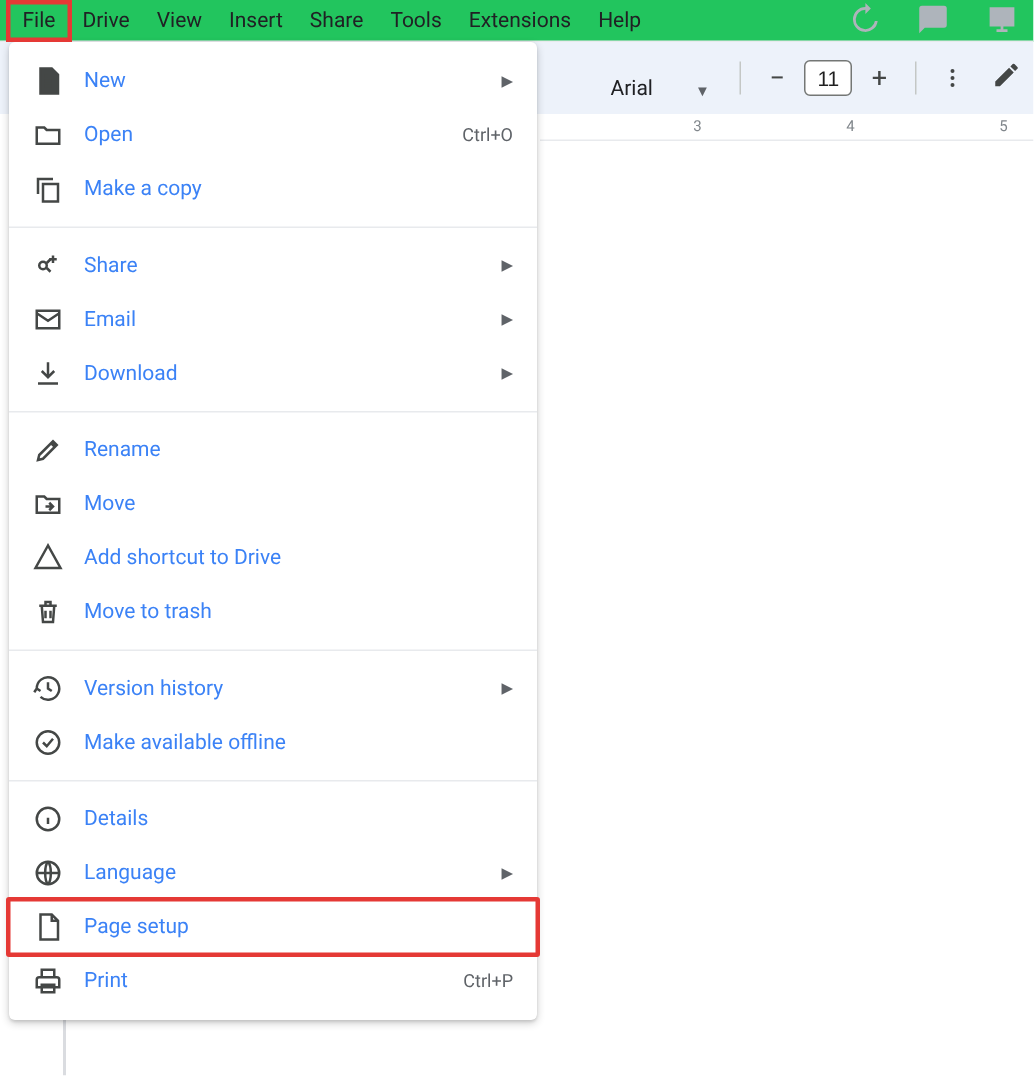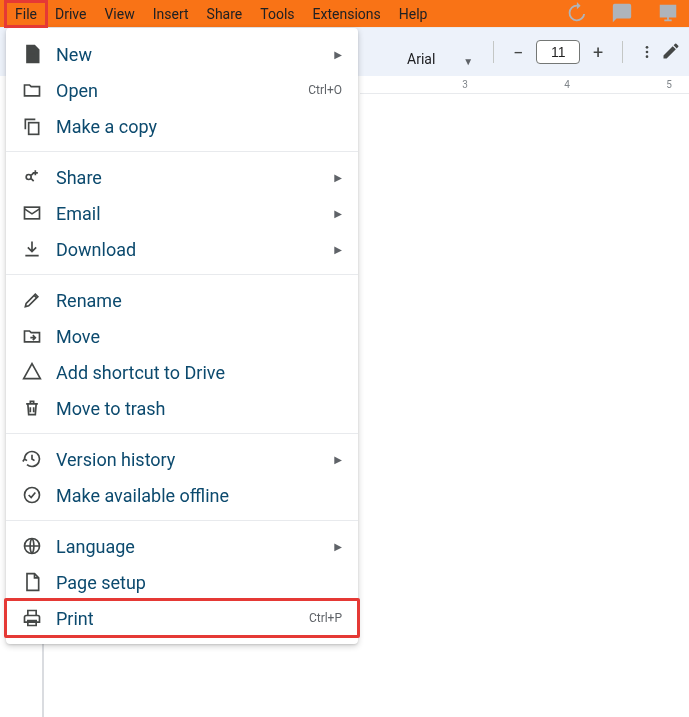--- a/index.html
+++ b/index.html
@@ -14,21 +14,21 @@
     position: relative;
   }
 
   
   .menubar {
     display: flex;
     align-items: center;
     height: 28px;
     padding: 0 6px;
     gap: 0;
-    background: #f97316;
+    background: #22c55e;
     border-bottom: 1px solid #e8eaed;
   }
   .menubar .menu-item {
     padding: 4px 9px;
     color: #202124;
     cursor: pointer;
     border-radius: 4px;
   }
   .menubar .menu-item.active {
     position: relative;
@@ -60,21 +60,21 @@
     width: 1px; height: 22px; background: #c4c7c5; margin: 0 6px;
   }
   .fs-group {
     display: flex; align-items: center; gap: 6px;
   }
   .fs-btn {
     width: 24px; height: 24px; display: flex; align-items: center; justify-content: center;
     color: #444746; cursor: pointer; font-size: 18px; border-radius: 4px;
   }
   .fs-input {
-    width: 44px; height: 24px; border: 1px solid #747775; border-radius: 4px;
+    width: 32px; height: 24px; border: 1px solid #747775; border-radius: 4px;
     text-align: center; font-size: 14px; background: #fff; color: #1f1f1f;
   }
   .more-btn {
     width: 24px; height: 24px; display: flex; align-items: center; justify-content: center;
     cursor: pointer; color: #444746;
   }
   .edit-icon {
     position: absolute; right: 8px; color: #444746;
   }
 
@@ -139,22 +139,22 @@
     position: relative;
   }
   .dd-item .icon {
     width: 20px; height: 20px; margin-right: 14px;
     display: flex; align-items: center; justify-content: center;
     color: #444746;
   }
   .dd-item .icon svg { width: 20px; height: 20px; }
   .dd-item .label {
     flex: 1;
-    color: #0c4a6e;
-    font-size: 18px;
+    color: #3b82f6;
+    font-size: 14px;
   }
   .dd-item .shortcut {
     color: #5f6368;
     font-size: 12px;
   }
   .dd-item .arrow {
     color: #5f6368;
     font-size: 10px;
     margin-left: 8px;
   }
@@ -372,20 +372,29 @@
           <path d="M8 12l3 3 5-6" fill="none" stroke="currentColor" stroke-width="2"></path>
         </svg>
       </span>
       <span class="label">Make available offline</span>
     </div>
     <div class="dd-sep"></div>
     <div class="dd-item">
       <span class="icon">
         <svg viewBox="0 0 24 24">
           <circle cx="12" cy="12" r="9" fill="none" stroke="currentColor" stroke-width="2"></circle>
+          <path d="M12 8h.01M12 11v5" stroke="currentColor" stroke-width="2"></path>
+        </svg>
+      </span>
+      <span class="label">Details</span>
+    </div>
+    <div class="dd-item">
+      <span class="icon">
+        <svg viewBox="0 0 24 24">
+          <circle cx="12" cy="12" r="9" fill="none" stroke="currentColor" stroke-width="2"></circle>
           <path d="M3 12h18M12 3c3 3 3 15 0 18M12 3c-3 3-3 15 0 18" fill="none" stroke="currentColor" stroke-width="2"></path>
         </svg>
       </span>
       <span class="label">Language</span>
       <span class="arrow">▶</span>
     </div>
     <div class="dd-item">
       <span class="icon">
         <svg viewBox="0 0 24 24">
           <path d="M6 2h9l5 5v15H6z" fill="none" stroke="currentColor" stroke-width="2"></path>

